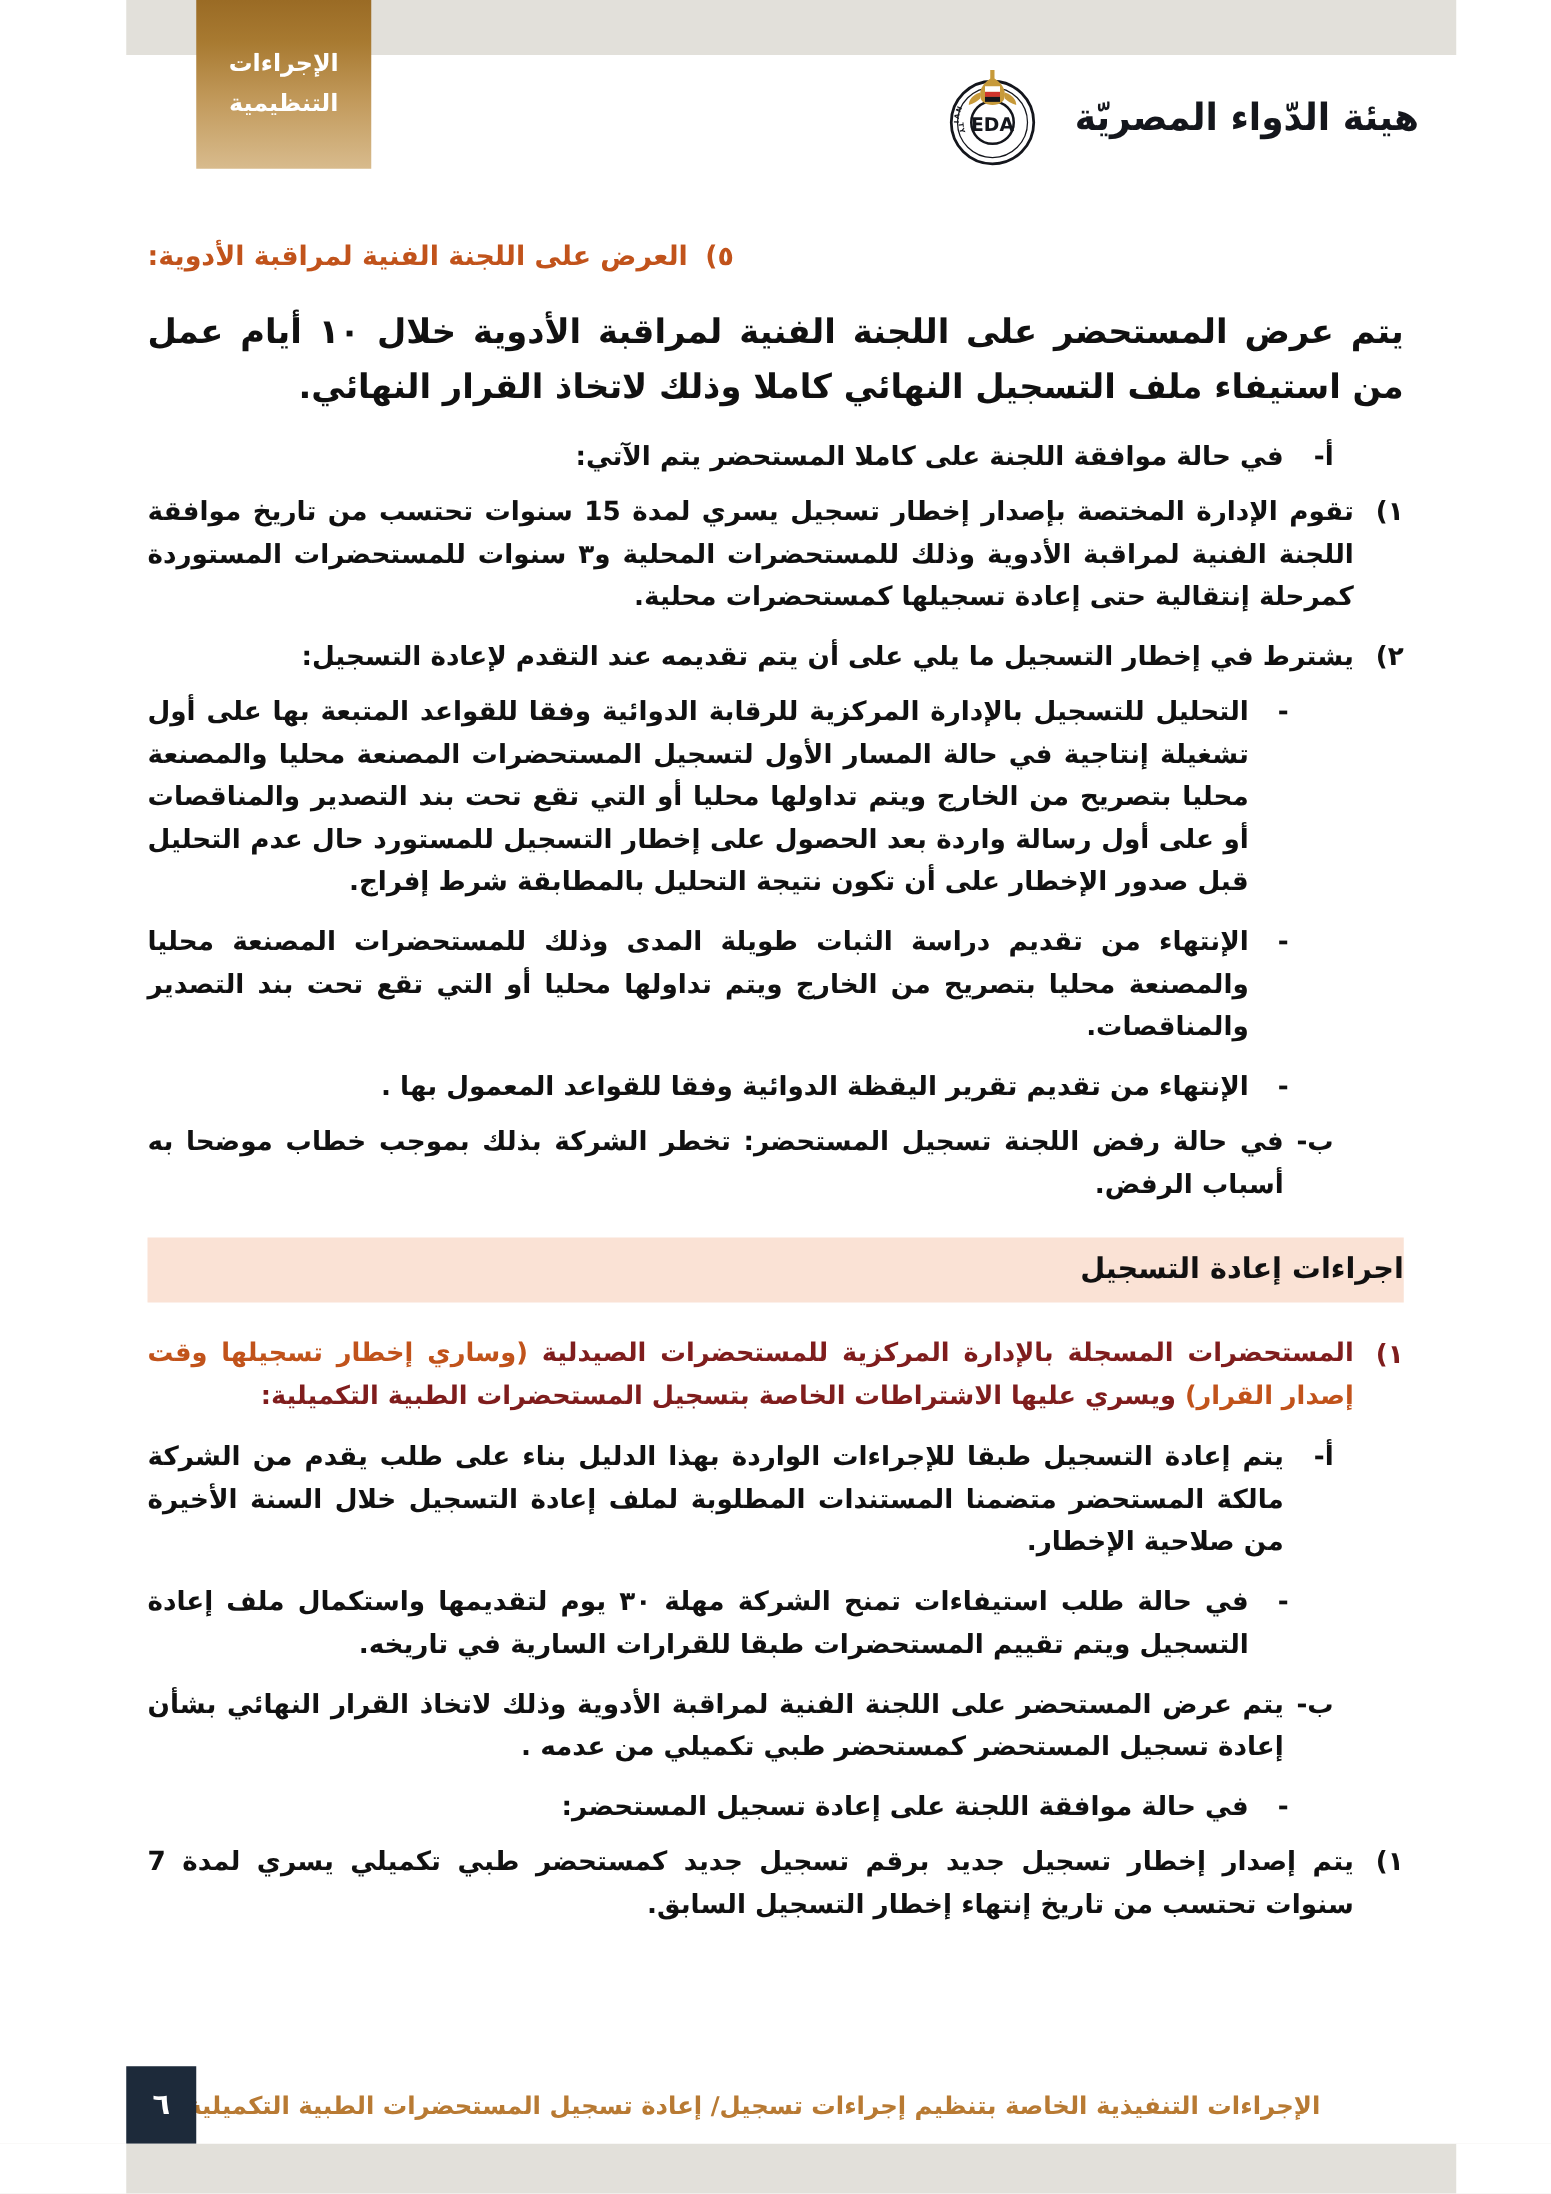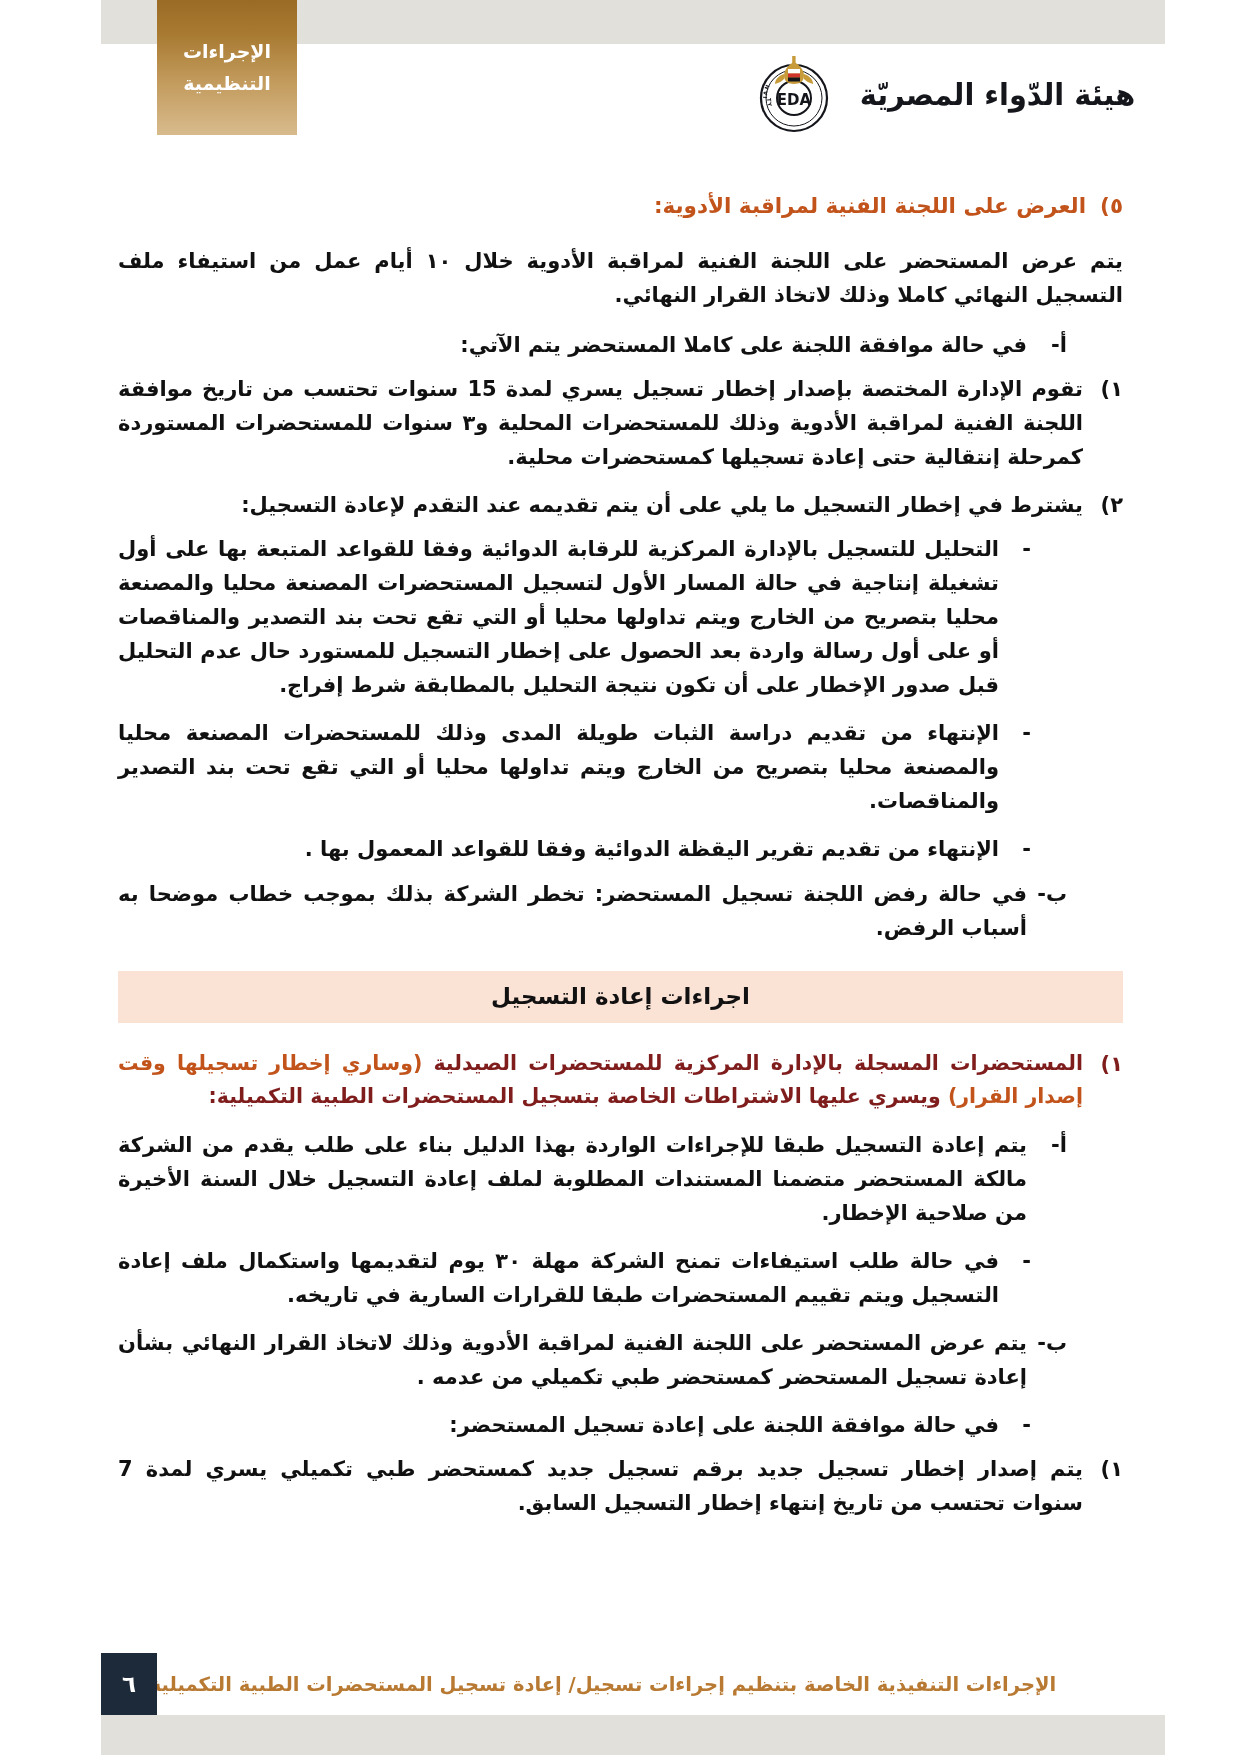--- a/index.html
+++ b/index.html
@@ -132,28 +132,28 @@
     top: 190px;
     direction: rtl;
     text-align: justify;
     color: #111111;
   }
 
   .h-orange {
     color: #c1531b;
     font-weight: bold;
     font-size: 21.5px;
-    text-align: right;
+    text-align: left;
     margin: 0 0 22px 0;
     line-height: 1.5;
   }
   .h-orange .num { margin-left: 14px; }
 
   p.body, div.body {
-    font-size: 21px;
+    font-size: 27px;
     line-height: 1.62;
     margin: 0 0 16px 0;
     font-weight: bold;
     color: #111;
   }
   p.body.rtl-justify { text-align: justify; text-align-last: right; }
 
   
   .row {
     display: grid;
@@ -174,21 +174,20 @@
   .row.lvl1 { margin-right: 0px; }
   .row.lvl2 { margin-right: 56px; }
   .row.lvl3 { margin-right: 92px; grid-template-columns: 26px 1fr; }
 
   
   .row.tight { margin-bottom: 10px; }
 
   
   .banner {
     background: #fae2d5;
-    text-align: center;
     font-size: 23px;
     font-weight: bold;
     color: #111111;
     padding: 12px 0 14px 0;
     margin: 26px 0 24px 0;
     letter-spacing: 0;
   }
 
   
   .mixed {

